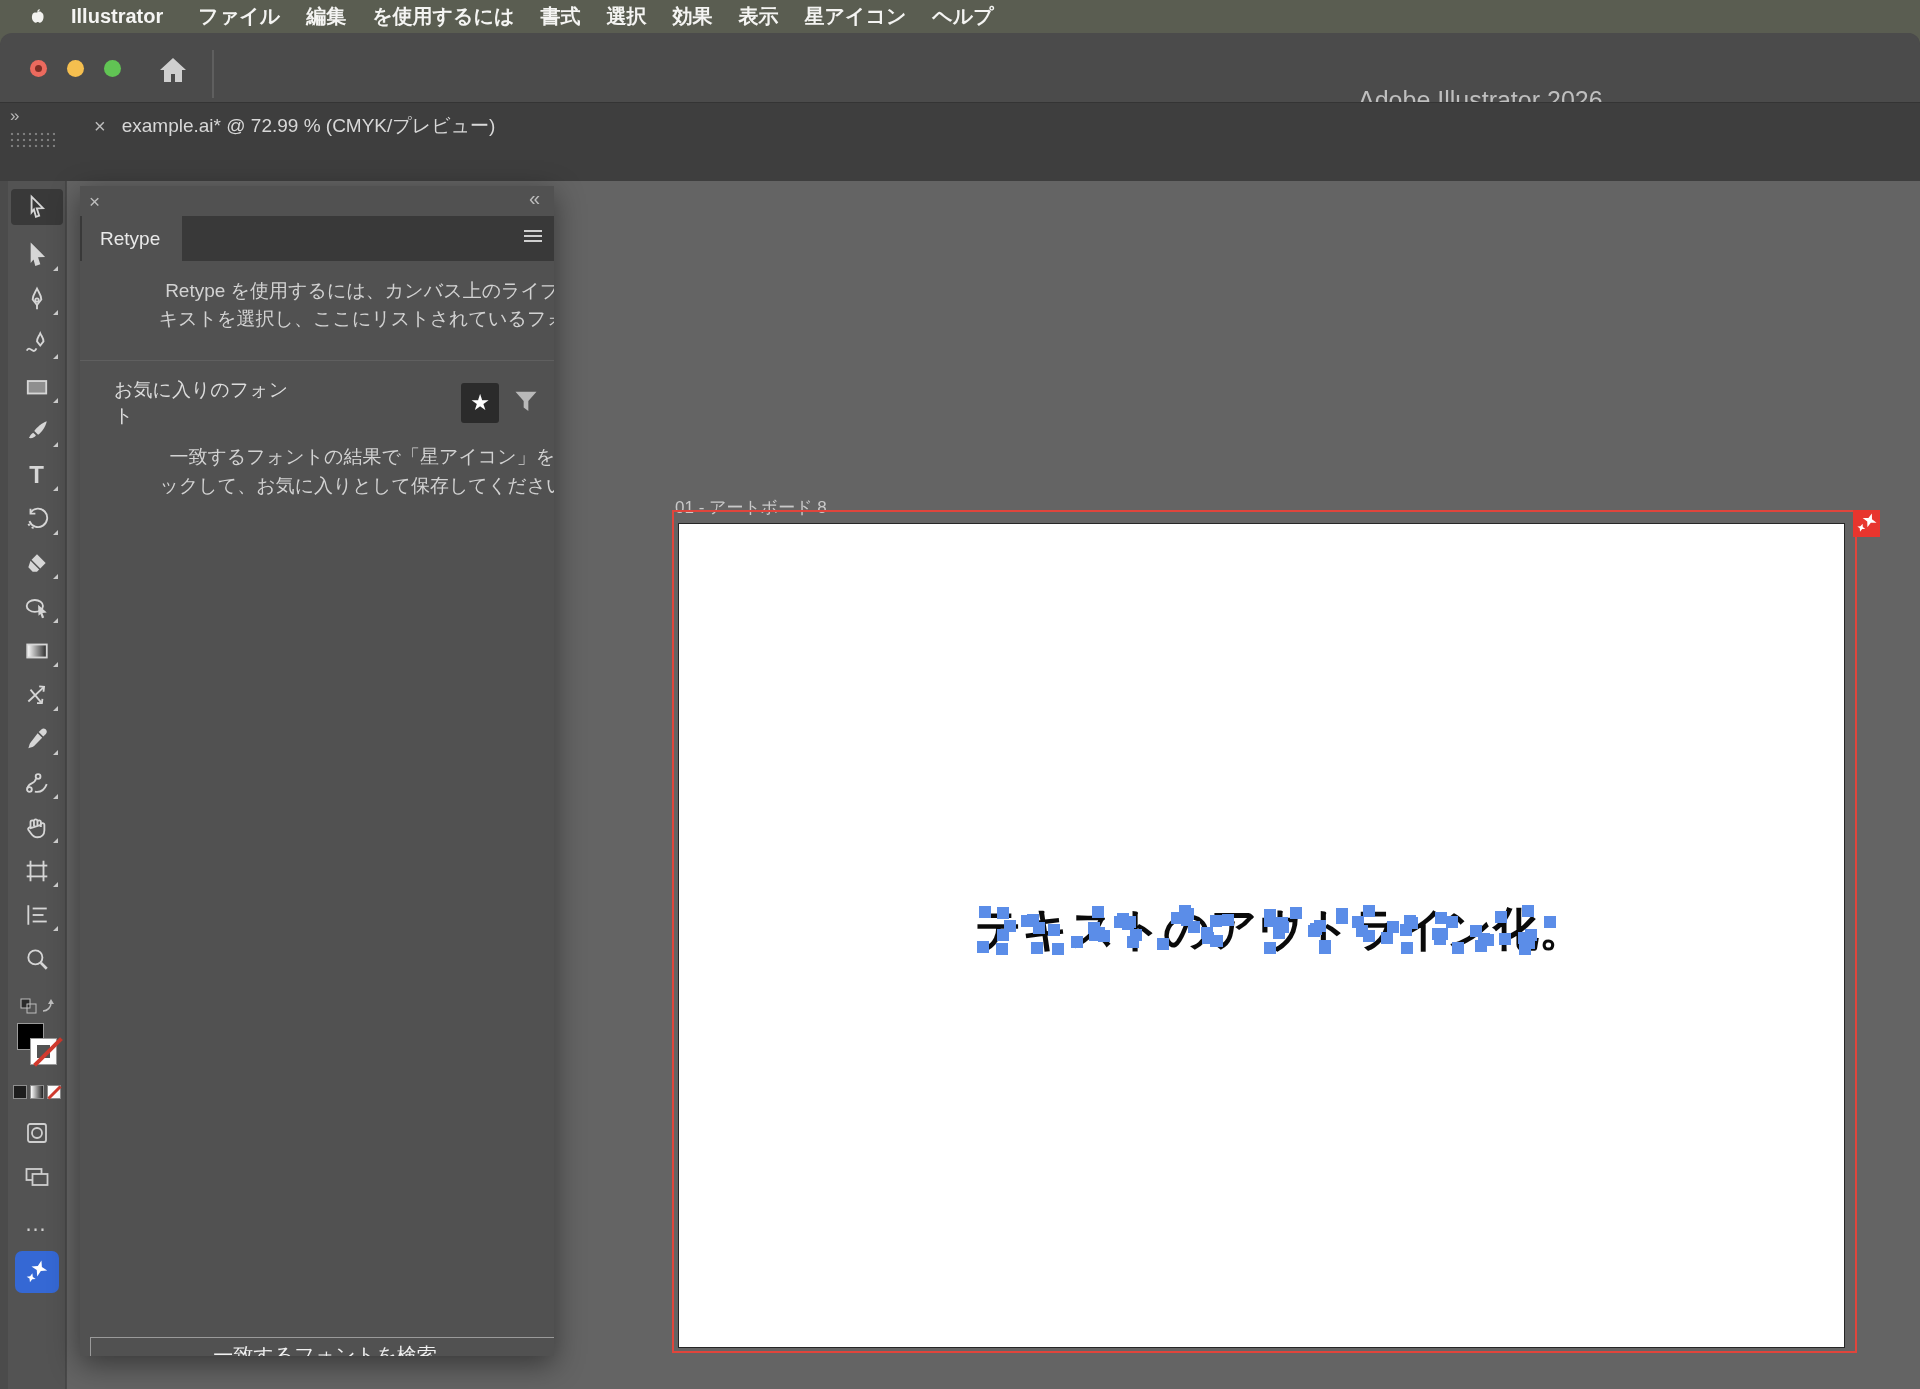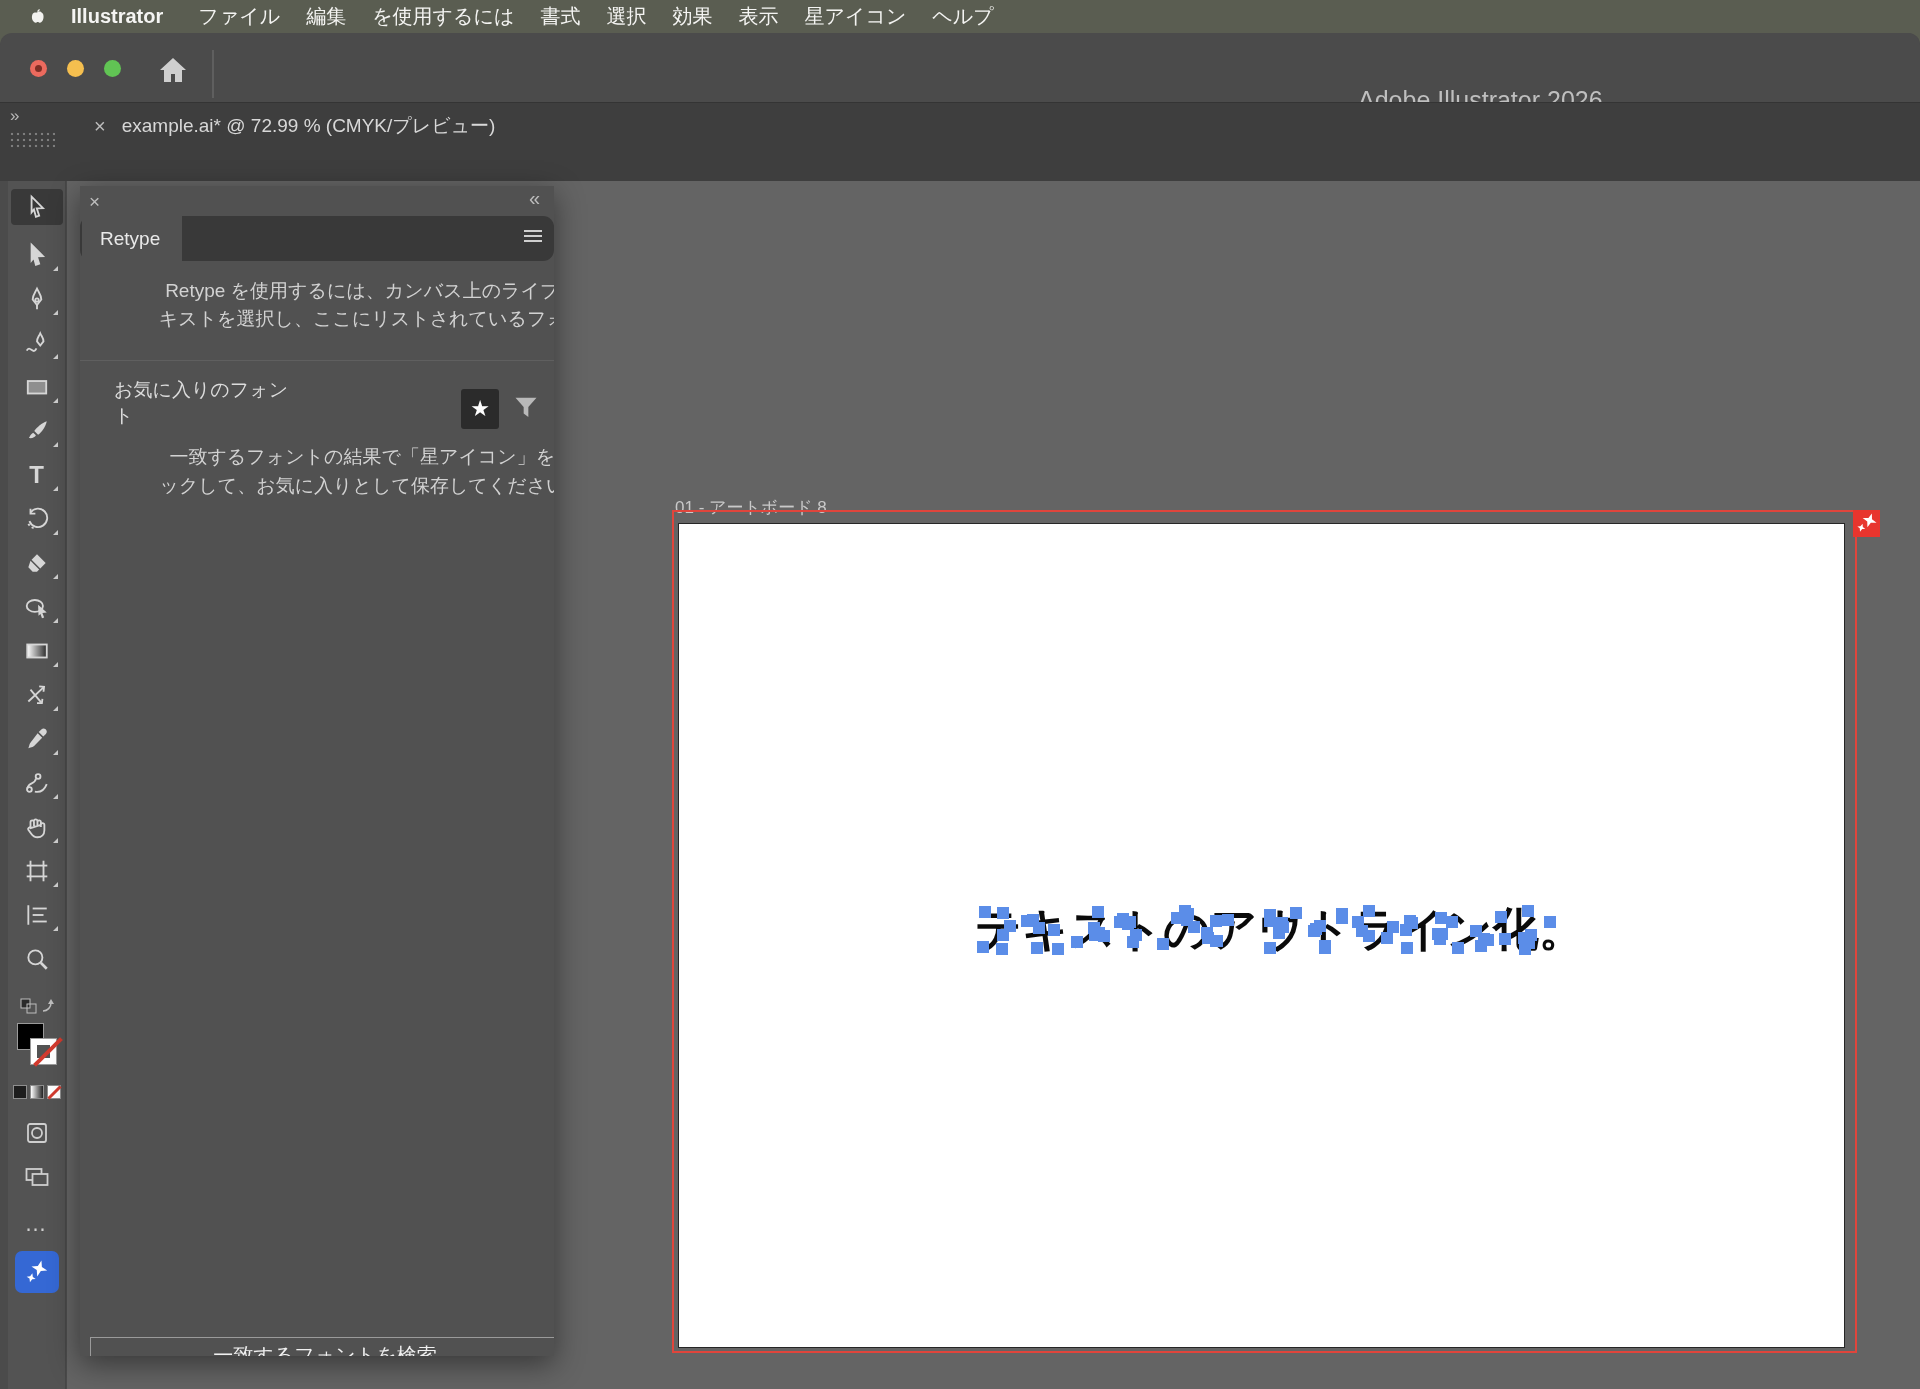--- a/index.html
+++ b/index.html
@@ -4,21 +4,21 @@
 <style>
   * { margin:0; padding:0; box-sizing:border-box; }
   html,body { width:1920px; height:1389px; overflow:hidden;
     font-family:"Liberation Sans","DejaVu Sans",sans-serif; background:#5a5d51; }
 
   
   .menubar { position:absolute; left:0; top:0; width:1920px; height:33px;
     background:#5a5d51; display:flex; align-items:center; color:#f4f4f2;
     font-size:20px; padding-left:16px; z-index:50; }
   .menubar .apple { width:42px; display:flex; justify-content:center; }
-  .menubar .mitem { padding:0 13px; white-space:nowrap; }
+  .menubar .mitem { padding:0 13px; white-space:nowrap;font-weight:bold; }
   .menubar .mitem.app { font-weight:bold; padding-right:22px; }
 
   
   .window { position:absolute; left:0; top:33px; width:1920px; height:1356px;
     background:#4b4b4b; border-radius:12px 12px 0 0; overflow:hidden; }
 
   
   .titlebar { position:absolute; left:16px; top:0; width:1920px; height:69px;
     background:#4b4b4b; }
   .traffic { position:absolute; top:27px; left:14px; display:flex; gap:20px; }
@@ -92,31 +92,31 @@
     color:#0a0a0a; white-space:nowrap; letter-spacing:0px; }
   .anchor { position:absolute; width:12px; height:12px; }
 
   
   .panel { position:absolute; left:80px; top:153px; width:474px; height:1170px;
     background:#515151; box-shadow:0 8px 28px rgba(0,0,0,.45); overflow:hidden;
     color:#d9d9d9; z-index:20; }
   .panel-head { position:relative; height:30px; }
   .panel-close { position:absolute; left:9px; top:5px; font-size:19px; color:#bdbdbd; }
   .panel-collapse { position:absolute; right:14px; top:1px; font-size:20px; color:#bdbdbd; }
-  .panel-tabbar { position:relative; height:45px; background:#393939;border-radius:11px; }
+  .panel-tabbar { position:relative; height:45px; background:#393939; }
   .panel-tab { position:absolute; left:2px; top:0; height:45px; width:100px; background:#515151;
     display:flex; align-items:center; padding-left:18px; font-size:19px; color:#e9e9e9; }
   .panel-menu { position:absolute; right:10px; top:10px; }
   .panel-body { position:relative; height:1095px; }
   .clipbox { width:560px; margin-left:12px; text-align:center; }
   .apply-heading { font-size:20px; font-weight:bold; color:#ececec; margin-top:20px; }
   .intro { margin-top:16px; font-size:19px; line-height:27.5px; color:#d2d2d2; }
   .intro div { white-space:nowrap; }
   .pdivider { border-top:1px solid #5f5f5f; margin-top:28px; }
-  .fav-row { display:flex; margin:16px 14px 4px 34px; align-items:flex-end; }
+  .fav-row { display:flex; margin:16px 14px 4px 34px; align-items:center; }
   .fav-label { width:250px; font-size:19px; line-height:26px; color:#dcdcdc; }
   .fav-icons { margin-left:auto; display:flex; align-items:center; gap:13px; }
   .star-btn { width:38px; height:40px; background:#2b2b2b; border-radius:3px;
     display:flex; align-items:center; justify-content:center; font-size:22px; color:#fff; }
   .nomatch-heading { font-size:19.5px; font-weight:bold; color:#ececec; margin-top:40px; }
   .nomatch { margin-top:14px; font-size:19px; line-height:28.5px; color:#d2d2d2; }
   .nomatch div { white-space:nowrap; }
   .search-btn { position:absolute; left:10px; top:1060px; width:470px; height:36px;
     border:1px solid #9a9a9a; background:transparent; color:#f0f0f0; font-size:20px;
     display:flex; align-items:center; justify-content:center;

